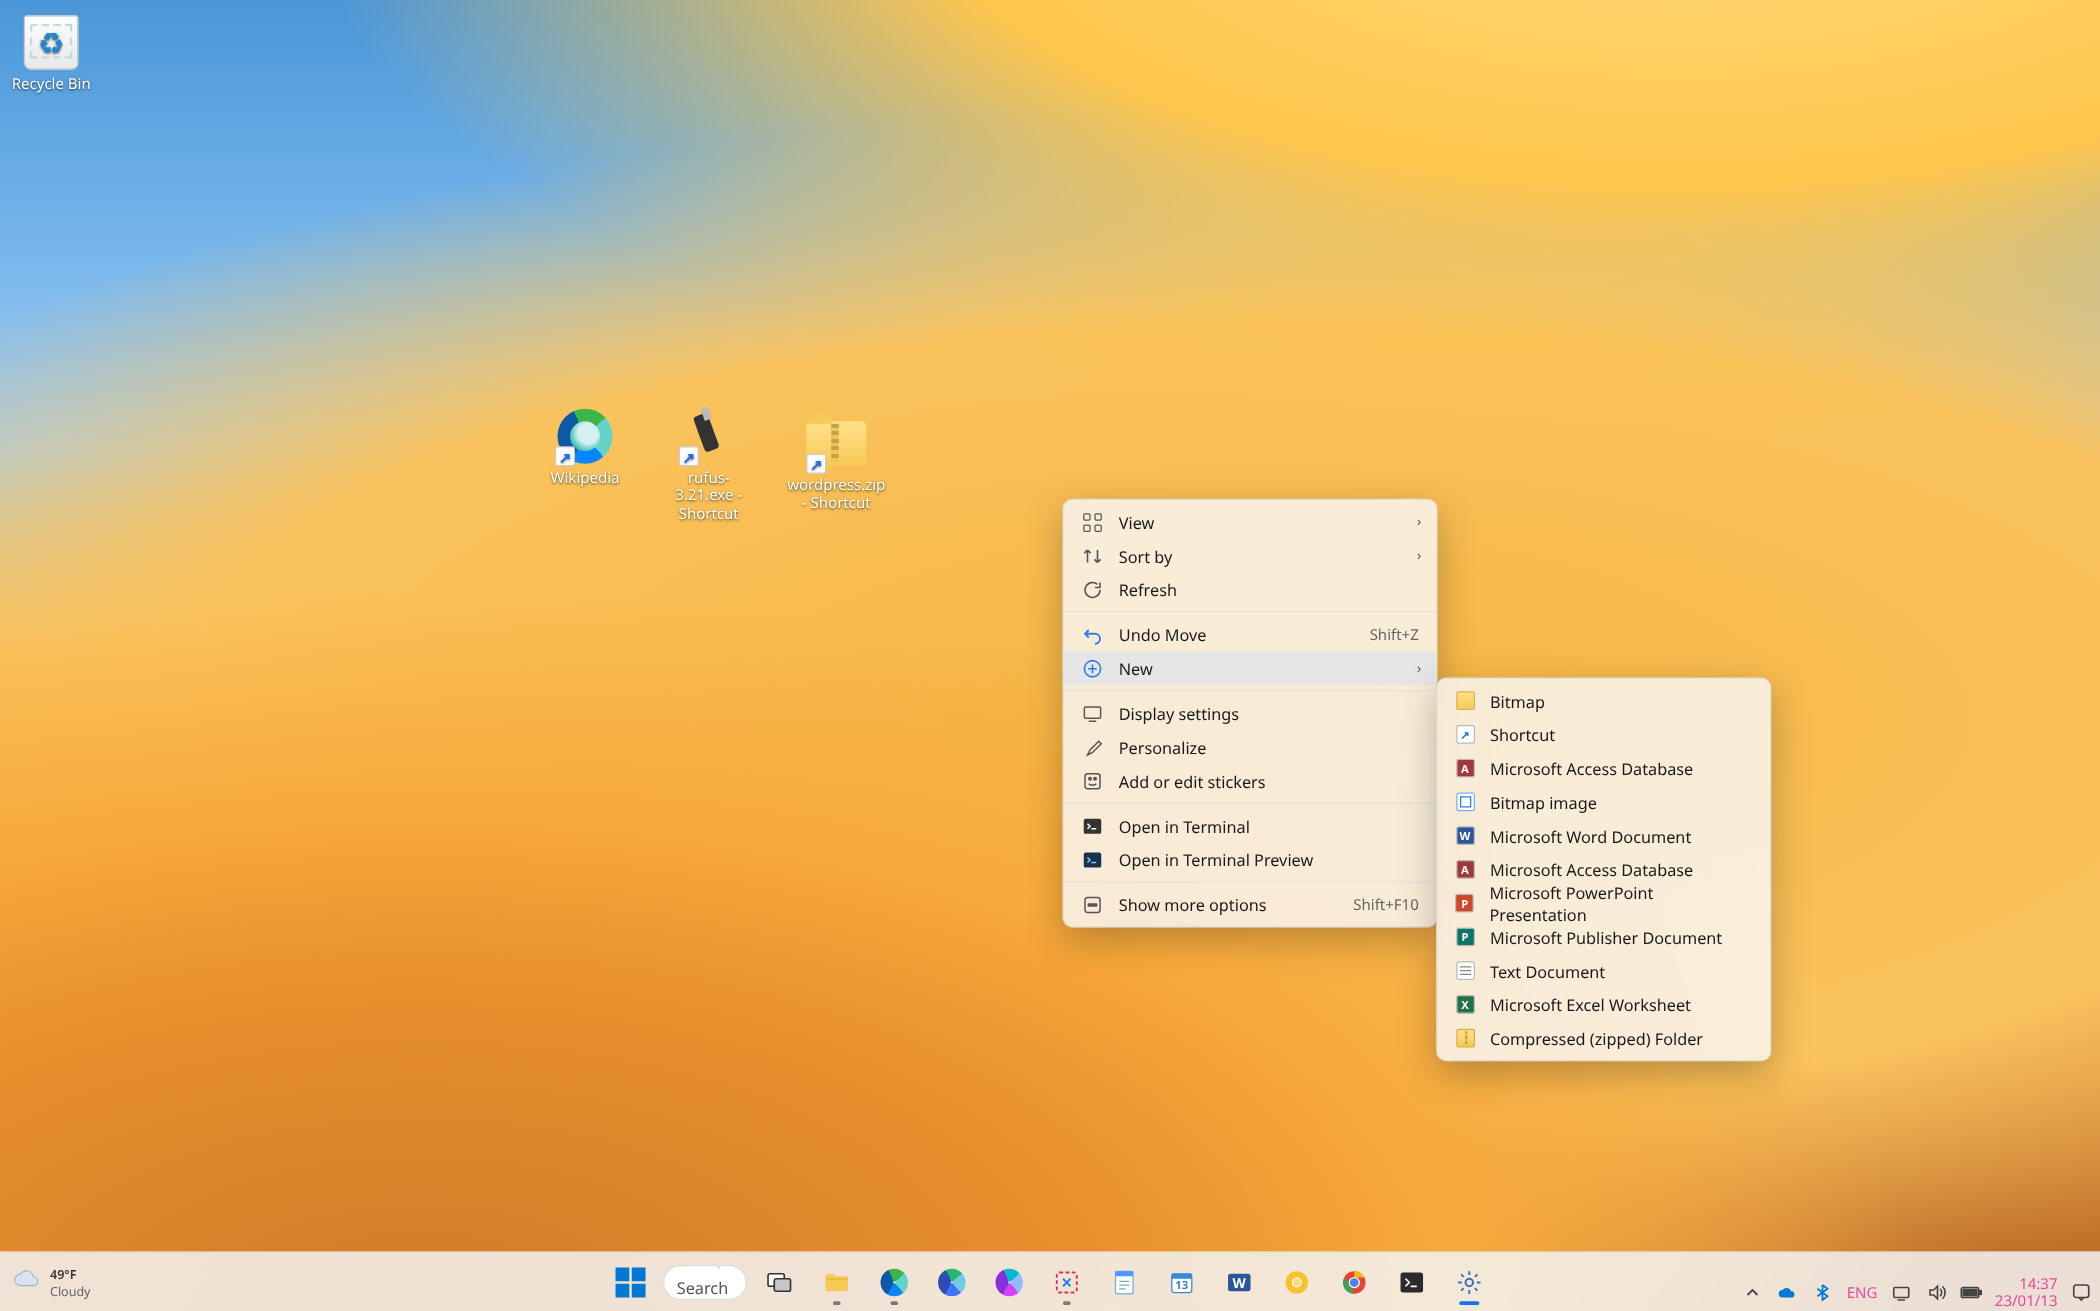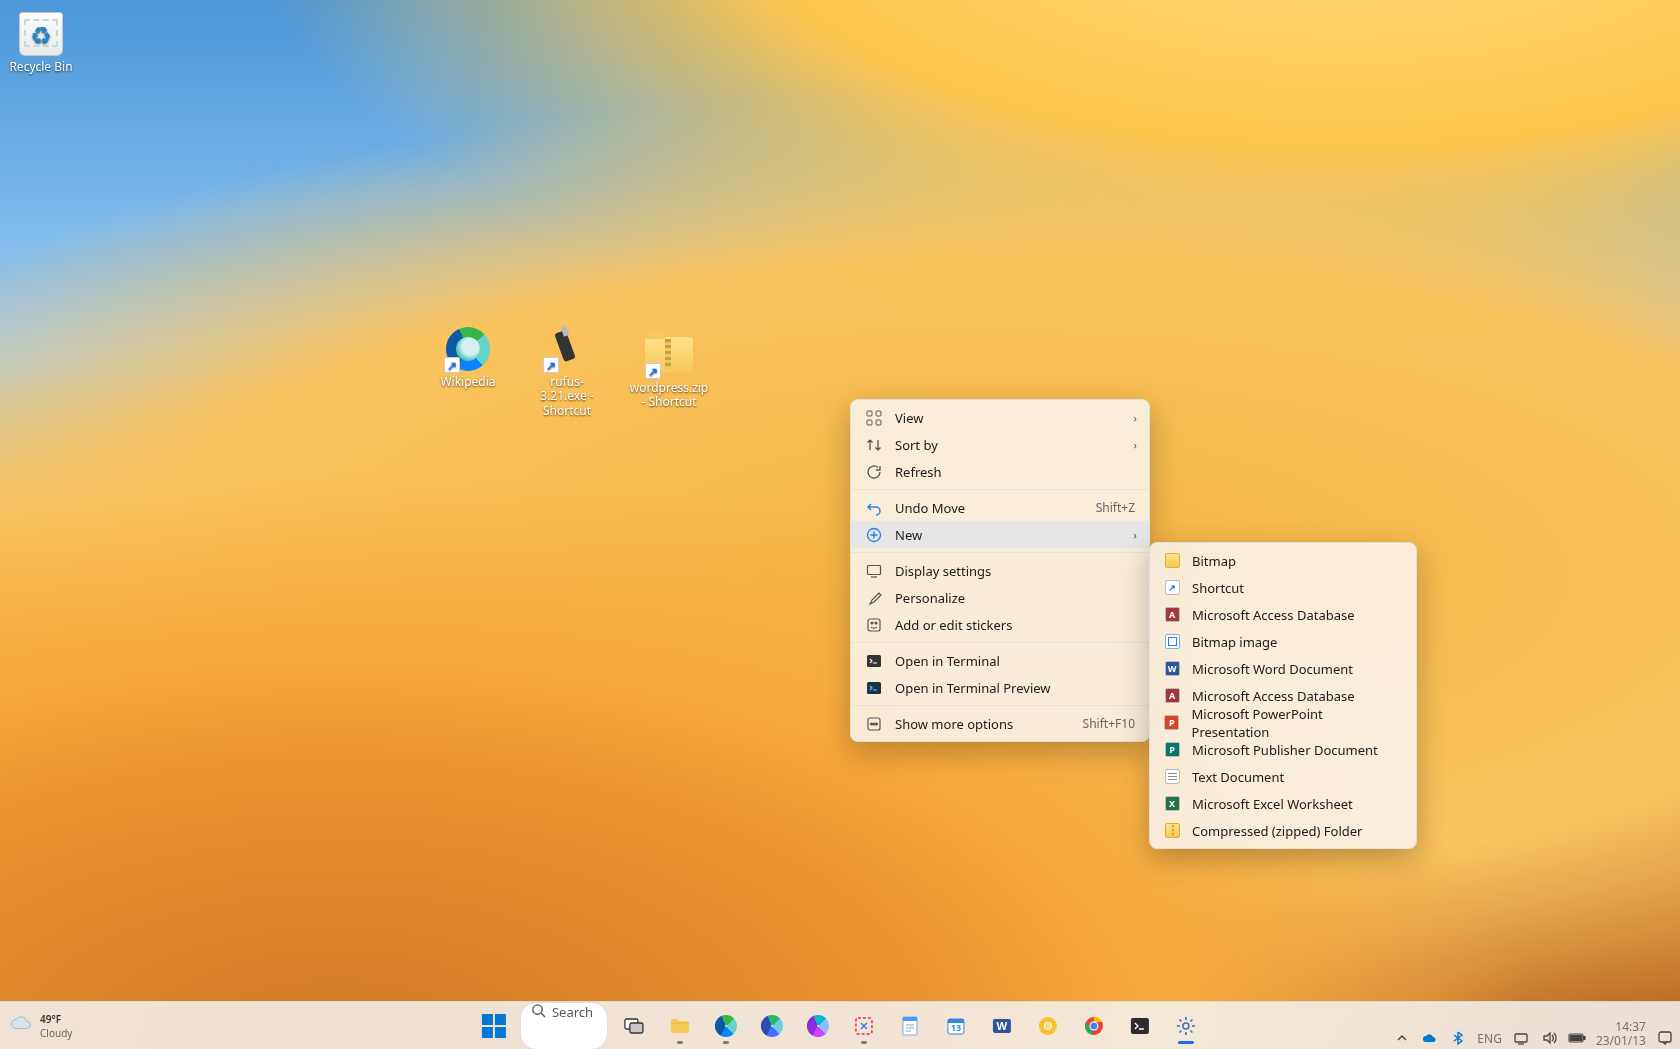--- a/index.html
+++ b/index.html
@@ -82,30 +82,30 @@
 
 .taskbar {
   position:absolute; left:0; right:0; bottom:0; height:48px;
   background:rgba(243,243,243,.85); backdrop-filter:blur(20px);
   border-top:1px solid rgba(0,0,0,.06);
   display:flex; align-items:center; z-index:20;
 }
 .tb-left { position:absolute; left:10px; display:flex; gap:8px; color:#333; font-size:10px; }
 .tb-left .weather-ic { width:22px; height:22px; }
 .tb-center { position:absolute; left:50%; transform:translateX(-50%); display:flex; align-items:center; gap:6px; }
-.tb-right { position:absolute; right:6px; display:flex; align-items:flex-end; gap:10px; color:#737373; font-size:12px;margin-top:16px; }
+.tb-right { position:absolute; right:6px; display:flex; align-items:center; gap:10px; color:#ec4899; font-size:12px;margin-top:16px; }
 
 .tb-btn { width:40px; height:40px; border-radius:6px; display:flex; align-items:center; justify-content:center; position:relative; }
 .tb-btn.active::after { content:""; position:absolute; bottom:2px; left:50%; transform:translateX(-50%); width:6px; height:3px; border-radius:2px; background:#7a7a7a; }
 .tb-btn.running::after { content:""; position:absolute; bottom:2px; left:50%; transform:translateX(-50%); width:16px; height:3px; border-radius:2px; background:#1b6ef3; }
 
 .start-logo { width:24px; height:24px; display:grid; grid-template-columns:1fr 1fr; grid-template-rows:1fr 1fr; gap:2px; }
 .start-logo span { background:#0078d4; }
 
-.search-pill { height:48px; padding:0 14px 0 10px; background:#fff; border:1px solid #ddd; border-radius:16px; display:flex; align-items:flex-start; gap:6px; font-size:13px; color:#555; }
+.search-pill { height:28px; padding:0 14px 0 10px; background:#fff; border:1px solid #ddd; border-radius:16px; display:flex; align-items:flex-end; gap:6px; font-size:13px; color:#555;flex-direction:column; }
 
 .tb-ic { width:24px; height:24px; display:flex; align-items:center; justify-content:center; font-size:18px;text-decoration:underline; }
 
 .tray-ic { width:18px; height:18px; display:flex; align-items:center; justify-content:center; font-size:14px; color:#444; }
 .clock { text-align:right; line-height:1.15; font-size:12px; }
 
 svg { display:block; }
 </style>
 </head>
 <body>

